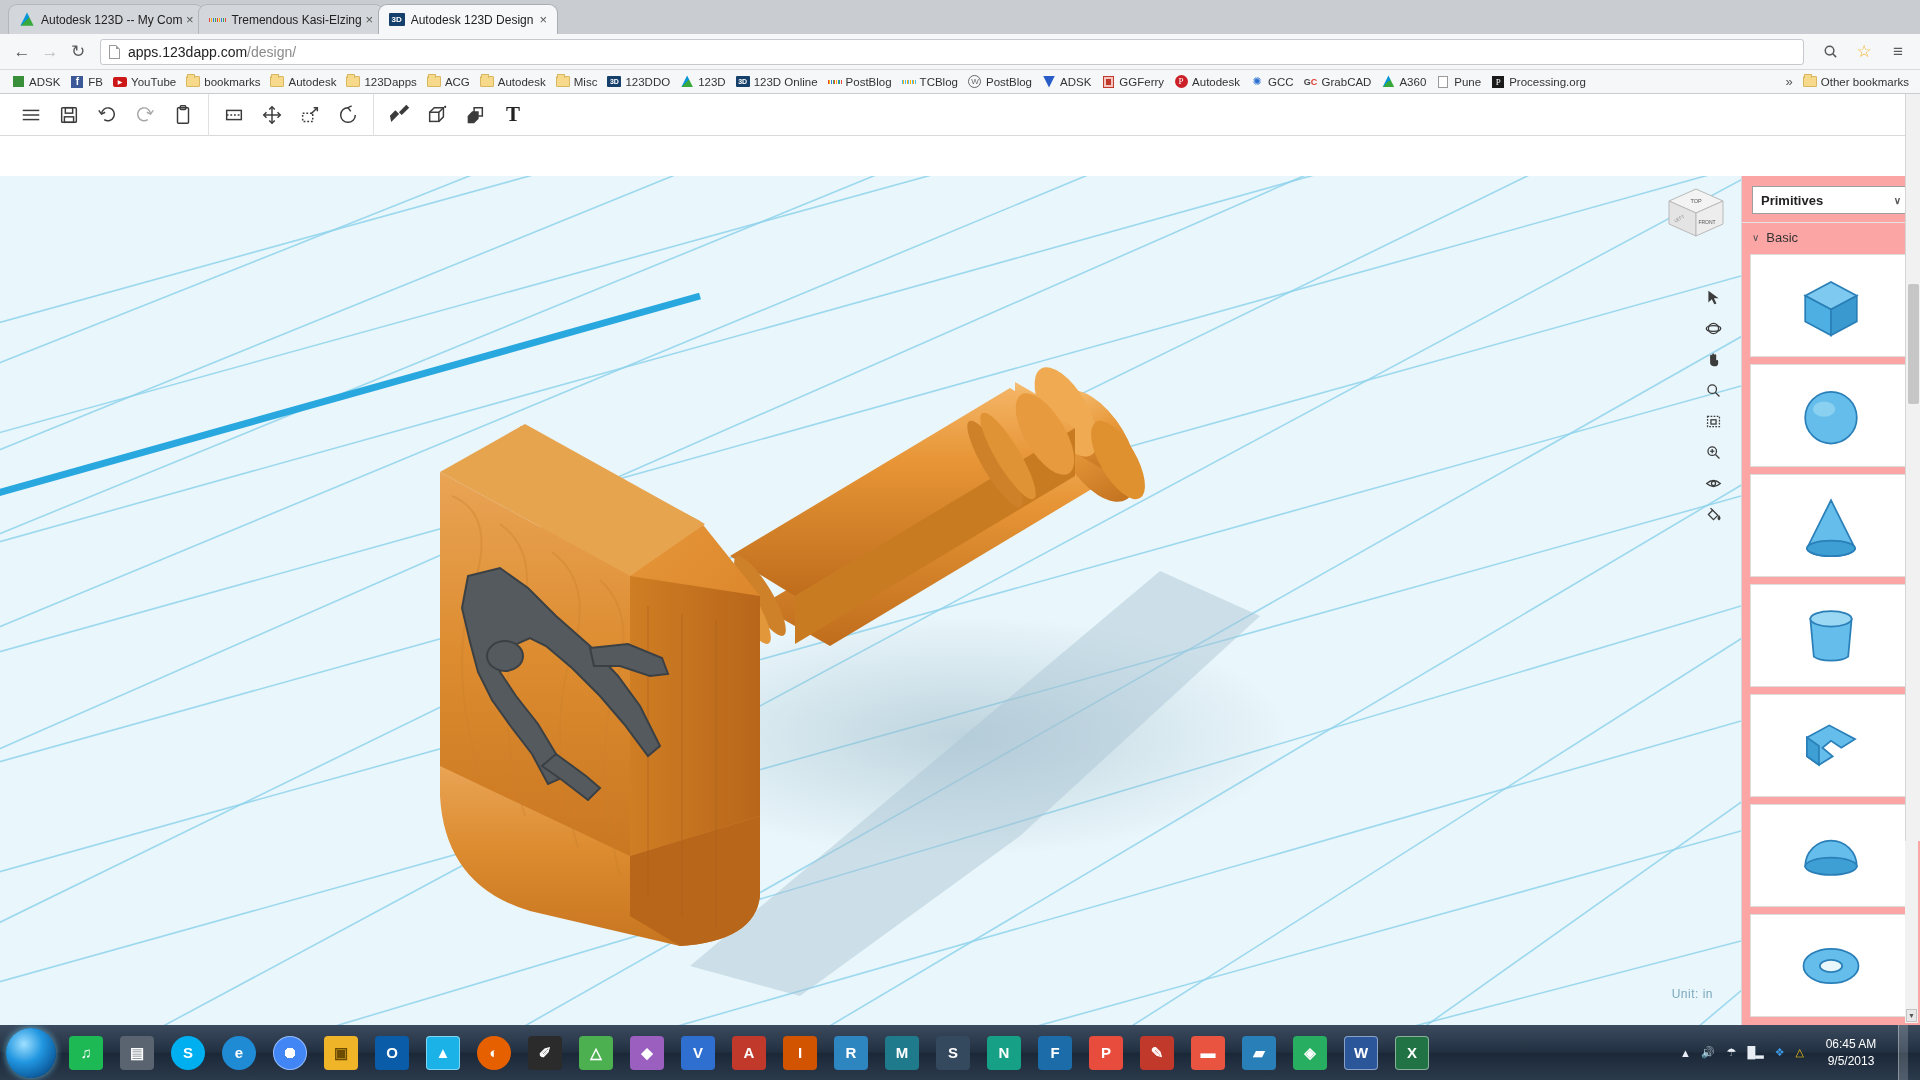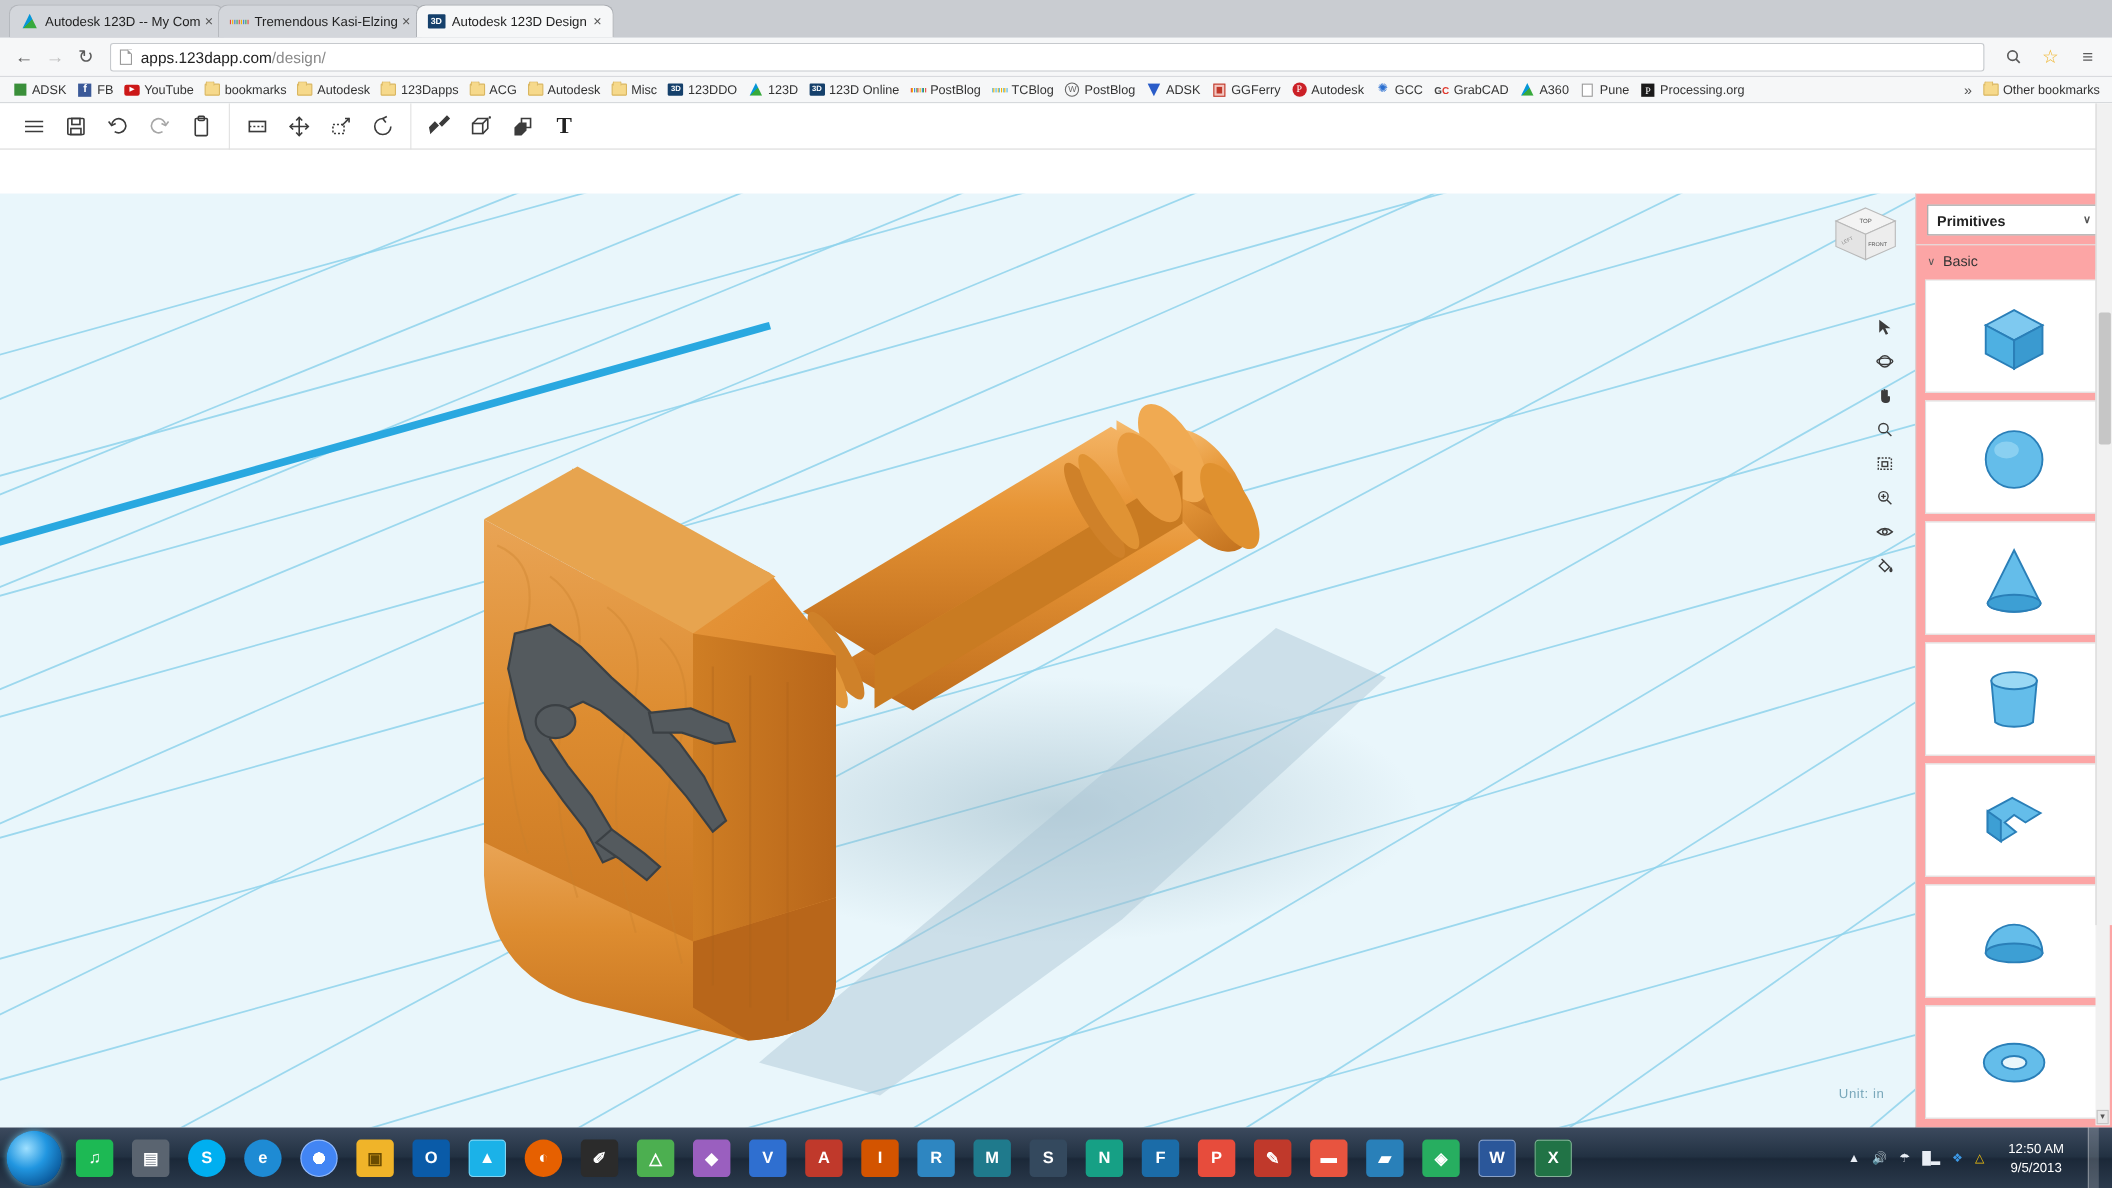--- a/index.html
+++ b/index.html
@@ -812,18 +812,18 @@
       </span>
   </div>
   <div class="tray">
     <span>▲</span>
     <span>🔊</span>
     <span>☂</span>
     <span>█▂</span>
     <span style="color:#3d9ae8;">❖</span>
     <span style="color:#f4c20d;">△</span>
     <span class="clock">
-      <div>12:50 AM</div>
+      <div>06:45 AM</div>
       <div>9/5/2013</div>
     </span>
     <span class="showdesk"></span>
   </div>
 </div>
 
 </body></html>

